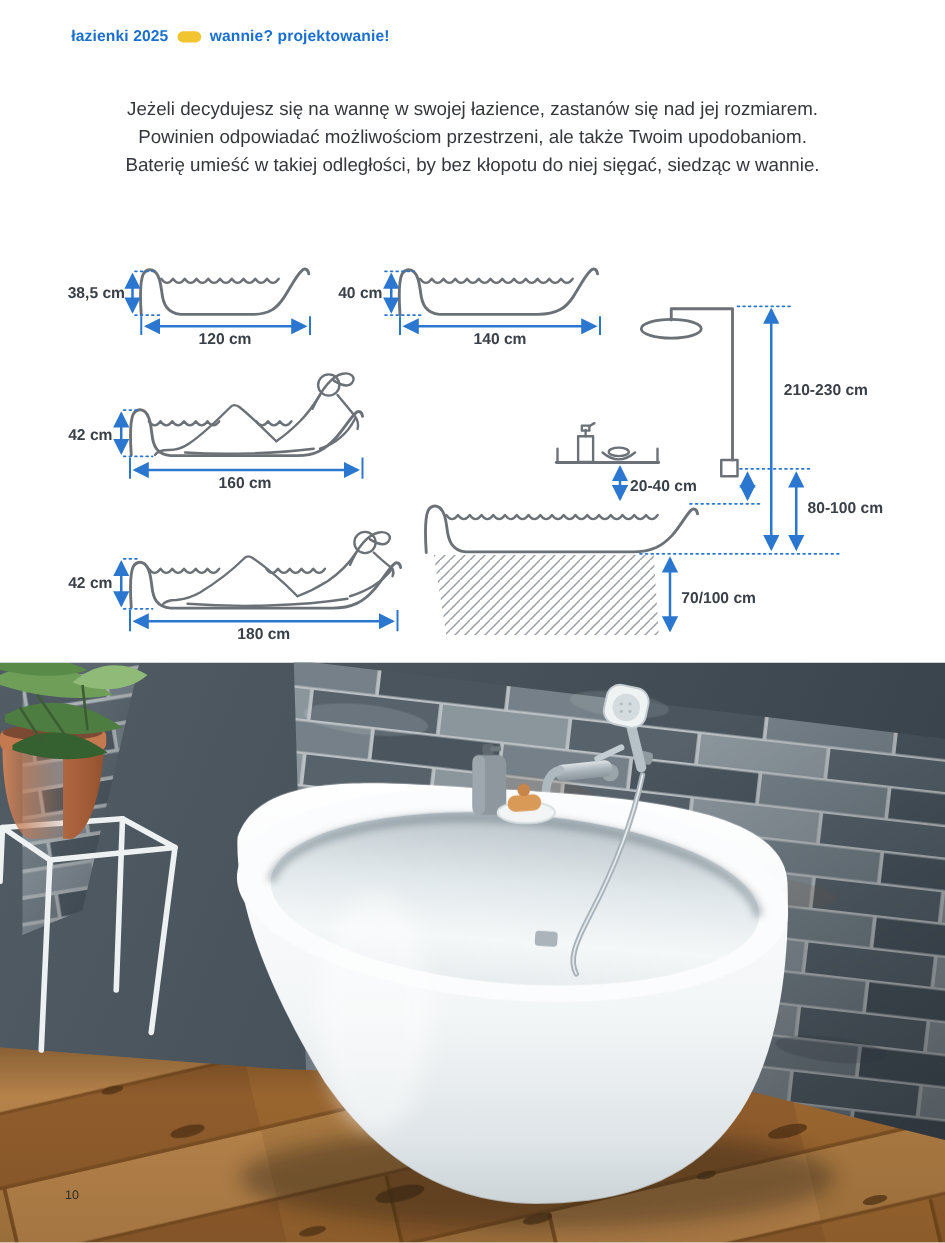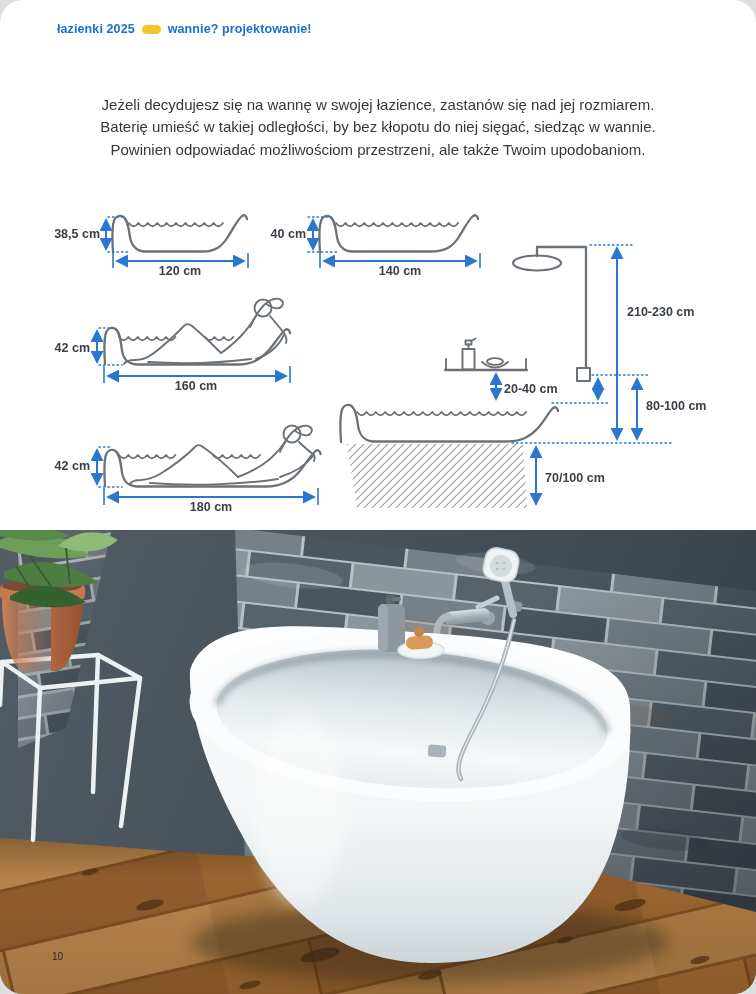--- a/index.html
+++ b/index.html
@@ -1,23 +1,23 @@
 <!DOCTYPE html>
 <html><head>
 <meta charset="utf-8">
 <style>
   html,body{margin:0;padding:0;background:#dedede;}
   .page{position:relative;width:756px;height:994px;margin:0 auto;background:#ffffff;
-        overflow:hidden;font-family:"Liberation Sans",sans-serif;border-radius:23px;}
+        overflow:hidden;font-family:"Liberation Sans",sans-serif;}
   .hdr{position:absolute;left:57px;top:22px;display:flex;align-items:center;gap:7px;
        font-size:12.5px;font-weight:700;color:#1a6fd0;letter-spacing:.1px;}
   .pill{width:19px;height:9px;border-radius:5px;background:#f2c430;display:inline-block;}
   .title{position:absolute;top:54px;left:0;width:100%;text-align:center;margin:0;
          font-size:20px;font-weight:700;color:#26292d;}
-  .intro{position:absolute;top:94px;left:0;width:100%;text-align:center;margin:0;
+  .intro{position:absolute;top:77px;left:0;width:100%;text-align:center;margin:0;
          font-size:15px;line-height:22.4px;color:#34383d;}
   .intro span{display:block;}
   .pageno{position:absolute;left:52px;top:951px;font-size:10px;color:#2e2b26;z-index:6;}
   svg.layer{position:absolute;left:0;display:block;}
   .diagrams{top:200px;}
   .photo{top:530px;}
   .dimtxt{font-family:"Liberation Sans",sans-serif;font-weight:700;font-size:12.5px;fill:#3a4047;}
   .dim{stroke:#2b77cf;stroke-width:2;fill:none;}
   .dot{stroke:#2b77cf;stroke-width:1.4;fill:none;stroke-dasharray:1.5 3;stroke-linecap:round;}
   .tick{stroke:#2b77cf;stroke-width:1.6;fill:none;}
@@ -30,22 +30,22 @@
 <div class="page">
 
   <div class="hdr">
     <span>łazienki 2025</span>
     <span class="pill"></span>
     <span>wannie? projektowanie!</span>
   </div>
 
   <p class="intro">
     <span>Jeżeli decydujesz się na wannę w swojej łazience, zastanów się nad jej rozmiarem.</span>
+    <span>Powinien odpowiadać możliwościom przestrzeni, ale także Twoim upodobaniom.</span>
     <span>Baterię umieść w takiej odległości, by bez kłopotu do niej sięgać, siedząc w wannie.</span>
-    <span>Powinien odpowiadać możliwościom przestrzeni, ale także Twoim upodobaniom.</span>
   </p>
 
   <svg class="layer diagrams" width="756" height="330" viewBox="0 200 756 330">
     <defs>
       <marker id="arr" viewBox="0 0 10 10" refX="8.5" refY="5" markerWidth="6.5" markerHeight="6.5" orient="auto-start-reverse">
           <path d="M0,0 L10,5 L0,10 z" fill="#2b77cf"></path>
         </marker>
       <pattern id="hatch" patternUnits="userSpaceOnUse" width="8" height="8">
         <path d="M-2,10 L10,-2 M2,14 L14,2" stroke="#9aa0a6" stroke-width="1.2" fill="none"></path>
       </pattern>

